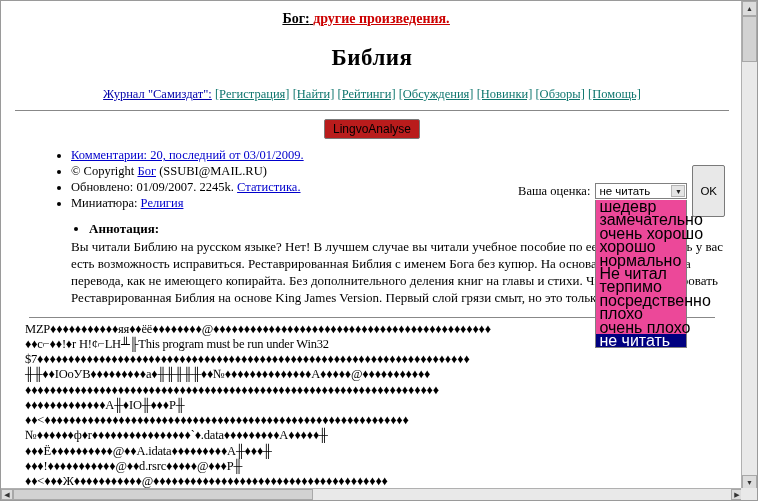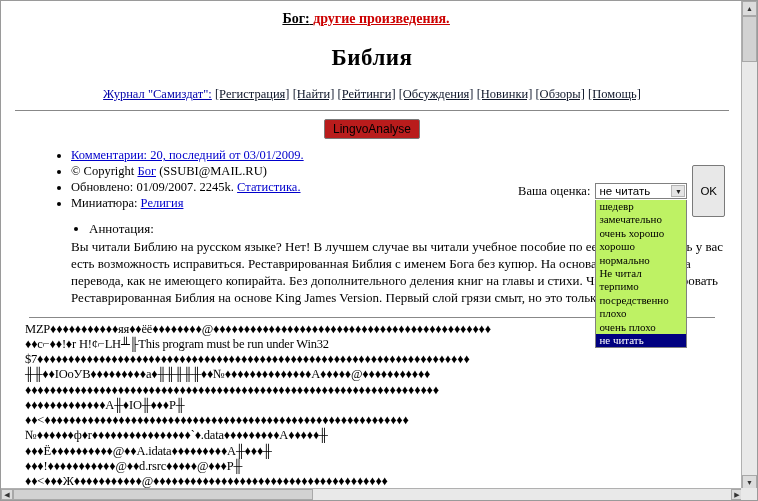--- a/index.html
+++ b/index.html
@@ -56,21 +56,21 @@
     font-weight: bold;
     margin: 18px 0 16px 0;
     letter-spacing: 0.5px;
   }
   .navline {
     text-align: center;
     font-size: 12.5px;
     margin-bottom: 8px;
   }
   .navline a {
-    color: #0f172a;
+    color: #0f766e;
     text-align: center;
   }
   .navline .jlabel {
     color: #0000aa;
     text-decoration: underline;
   }
   hr.rule {
     border: 0;
     border-top: 1px solid #888;
     margin: 6px 0 8px 0;
@@ -137,25 +137,25 @@
     justify-content: center;
     font-size: 7px;
     color: #222;
     box-sizing: border-box;
   }
   .sel-list {
     position: absolute;
     left: 0;
     top: 17px;
     width: 92px;
-    background: #bef264;
+    background: #ec4899;
     border: 1px solid #808080;
     border-top: none;
-    font-size: 11px;
-    font-family: Liberation Serif, serif;
+    font-size: 16px;
+    font-family: Liberation Sans, sans-serif;
     box-sizing: border-box;
     z-index: 10;
   }
   .sel-list div {
     padding: 0 3px;
     height: 13.4px;
     line-height: 13.4px;
     white-space: nowrap;
   }
   .sel-list div.selected {
@@ -169,21 +169,21 @@
     border: 1px solid #7a7a7a;
     background: #e8e8e8;
     border-radius: 2px;
   }
   .annot {
     margin-top: 10px;
     padding-left: 56px;
     font-size: 13px;
   }
   .annot-head {
-    font-weight: normal;
+    font-weight: bold;
     list-style: disc;
   }
   ul.annot-list {
     margin: 0;
     padding-left: 18px;
   }
   .annot-body {
     margin-top: 2px;
     line-height: 1.3;
     text-align: left;

